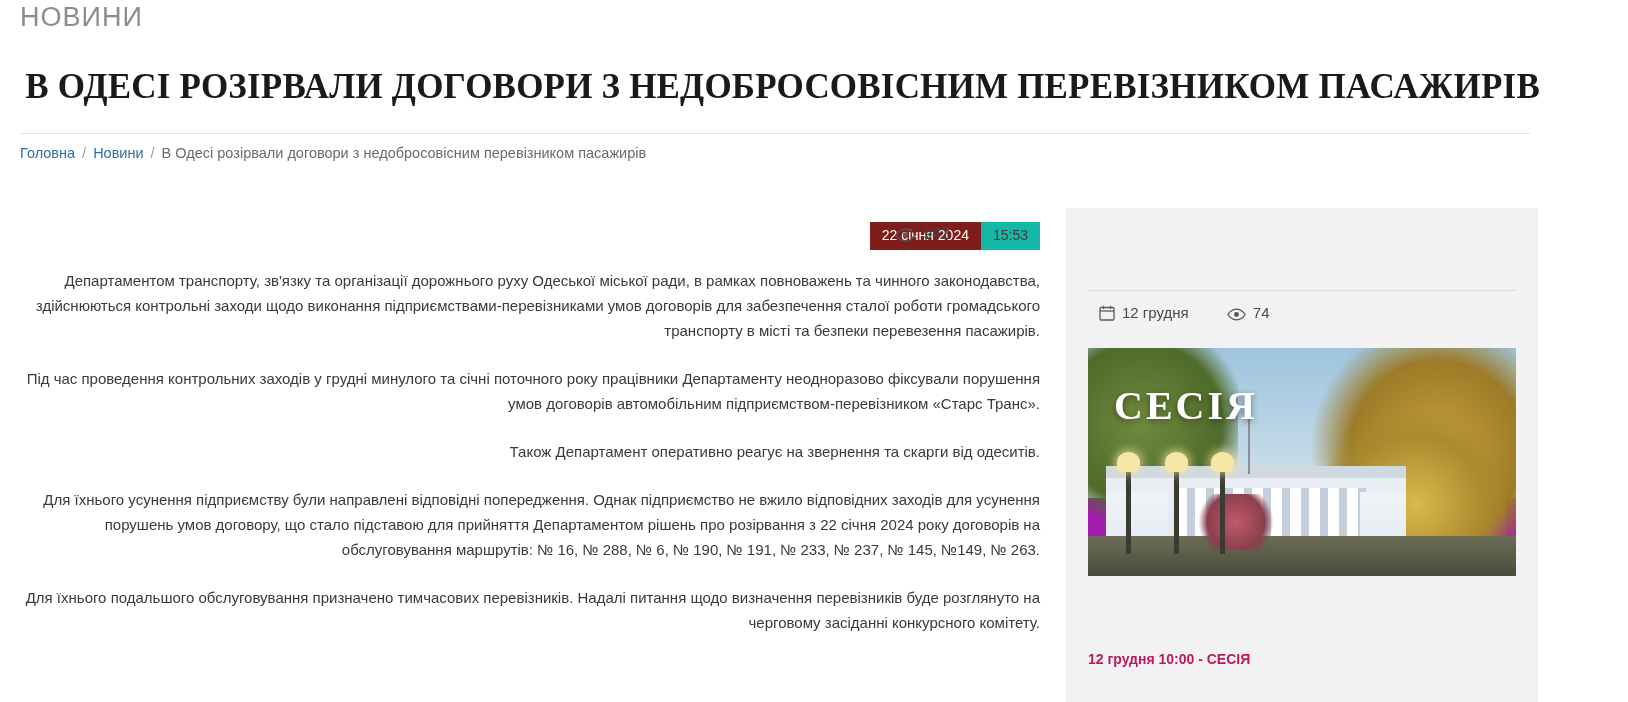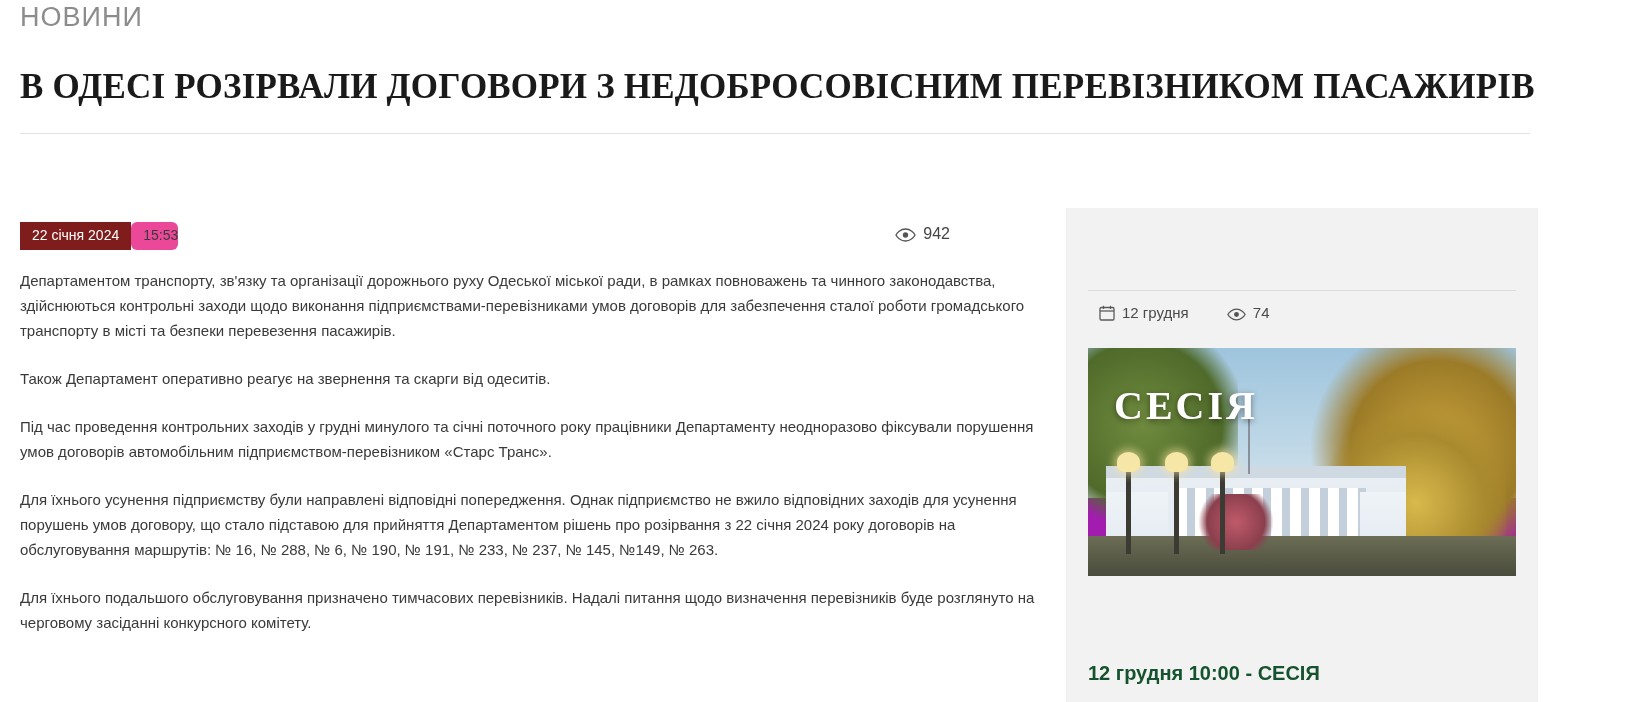--- a/index.html
+++ b/index.html
@@ -11,20 +11,21 @@
     width: 1628px;
     height: 702px;
     overflow: hidden;
     font-family: "Liberation Sans", sans-serif;
     color: #333333;
   }
   .page {
     position: relative;
     width: 1628px;
     height: 702px;
+    text-align: right;
   }
 
   
   .kicker {
     position: absolute;
     left: 20px;
     top: 2px;
     font-size: 27px;
     letter-spacing: 1px;
     color: #8c8c8c;
@@ -87,27 +88,26 @@
     display: inline-block;
     background: #7f1d1d;
     color: #ffffff;
     font-size: 14px;
     padding: 6px 12px 7px 12px;
     vertical-align: top;
     line-height: 15px;
   }
   .time-badge {
     display: inline-block;
-    background: #ec4899;
+    background: #14b8a6;
     color: #3a3a3a;
     font-size: 14px;
-    padding: 6px 0 7px 12px;
+    padding: 6px 12px 7px 12px;
     vertical-align: top;
     line-height: 15px;
-    border-radius: 6px;
   }
   .views {
     position: absolute;
     right: 90px;
     top: 3px;
     font-size: 16px;
     color: #444444;
     white-space: nowrap;
   }
   .views .eye {
@@ -263,55 +263,58 @@
     font-family: "Liberation Serif", serif;
     font-size: 40px;
     font-weight: 700;
     letter-spacing: 3px;
     color: #ffffff;
     text-shadow: 0 2px 6px rgba(0,0,0,0.45);
   }
   .announce-link {
     position: absolute;
     left: 22px;
-    top: 454px;
-    font-size: 20px;
+    top: 443px;
+    font-size: 14px;
     font-weight: 700;
-    color: #14532d;
+    color: #be185d;
     text-decoration: none;
     white-space: nowrap;
   }
 </style>
 </head>
 <body>
 
 <div class="page">
 
   <div class="kicker">НОВИНИ</div>
   <h1 class="page-title">В ОДЕСІ РОЗІРВАЛИ ДОГОВОРИ З НЕДОБРОСОВІСНИМ ПЕРЕВІЗНИКОМ ПАСАЖИРІВ</h1>
   <div class="title-rule"></div>
 
+  <div class="breadcrumb">
+    <a href="#">Головна</a><span class="sep">/</span><a href="#">Новини</a><span class="sep">/</span><span class="current">В Одесі розірвали договори з недобросовісним перевізником пасажирів</span>
+  </div>
 
   <div class="article">
     <div class="meta-row">
       <span class="date-badge">22 січня 2024</span><span class="time-badge">15:53</span>
       <span class="views">
         <span class="eye">
           <svg width="21" height="14" viewBox="0 0 21 14">
             <path d="M10.5 1C5.5 1 1.8 5.2 1 7c0.8 1.8 4.5 6 9.5 6s8.7-4.2 9.5-6c-0.8-1.8-4.5-6-9.5-6z" fill="none" stroke="#555" stroke-width="1.3"></path>
             <circle cx="10.5" cy="7" r="2.7" fill="#555"></circle>
           </svg>
         </span><span>942</span>
       </span>
     </div>
 
     <div class="body-text">
       <p>Департаментом транспорту, зв'язку та організації дорожнього руху Одеської міської ради, в рамках повноважень та чинного законодавства, здійснюються контрольні заходи щодо виконання підприємствами-перевізниками умов договорів для забезпечення сталої роботи громадського транспорту в місті та безпеки перевезення пасажирів.</p>
+      <p>Під час проведення контрольних заходів у грудні минулого та січні поточного року працівники Департаменту неодноразово фіксували порушення умов договорів автомобільним підприємством-перевізником «Старс Транс».</p>
       <p>Також Департамент оперативно реагує на звернення та скарги від одеситів.</p>
-      <p>Під час проведення контрольних заходів у грудні минулого та січні поточного року працівники Департаменту неодноразово фіксували порушення умов договорів автомобільним підприємством-перевізником «Старс Транс».</p>
       <p>Для їхнього усунення підприємству були направлені відповідні попередження. Однак підприємство не вжило відповідних заходів для усунення порушень умов договору, що стало підставою для прийняття Департаментом рішень про розірвання з 22 січня 2024 року договорів на обслуговування маршрутів: № 16, № 288, № 6, № 190, № 191, № 233, № 237, № 145, №149, № 263.</p>
       <p>Для їхнього подальшого обслуговування призначено тимчасових перевізників. Надалі питання щодо визначення перевізників буде розглянуто на черговому засіданні конкурсного комітету.</p>
     </div>
   </div>
 
   <div class="sidebar">
     <div class="sidebar-rule"></div>
 
     <div class="announce-meta">
       <span class="ico">

